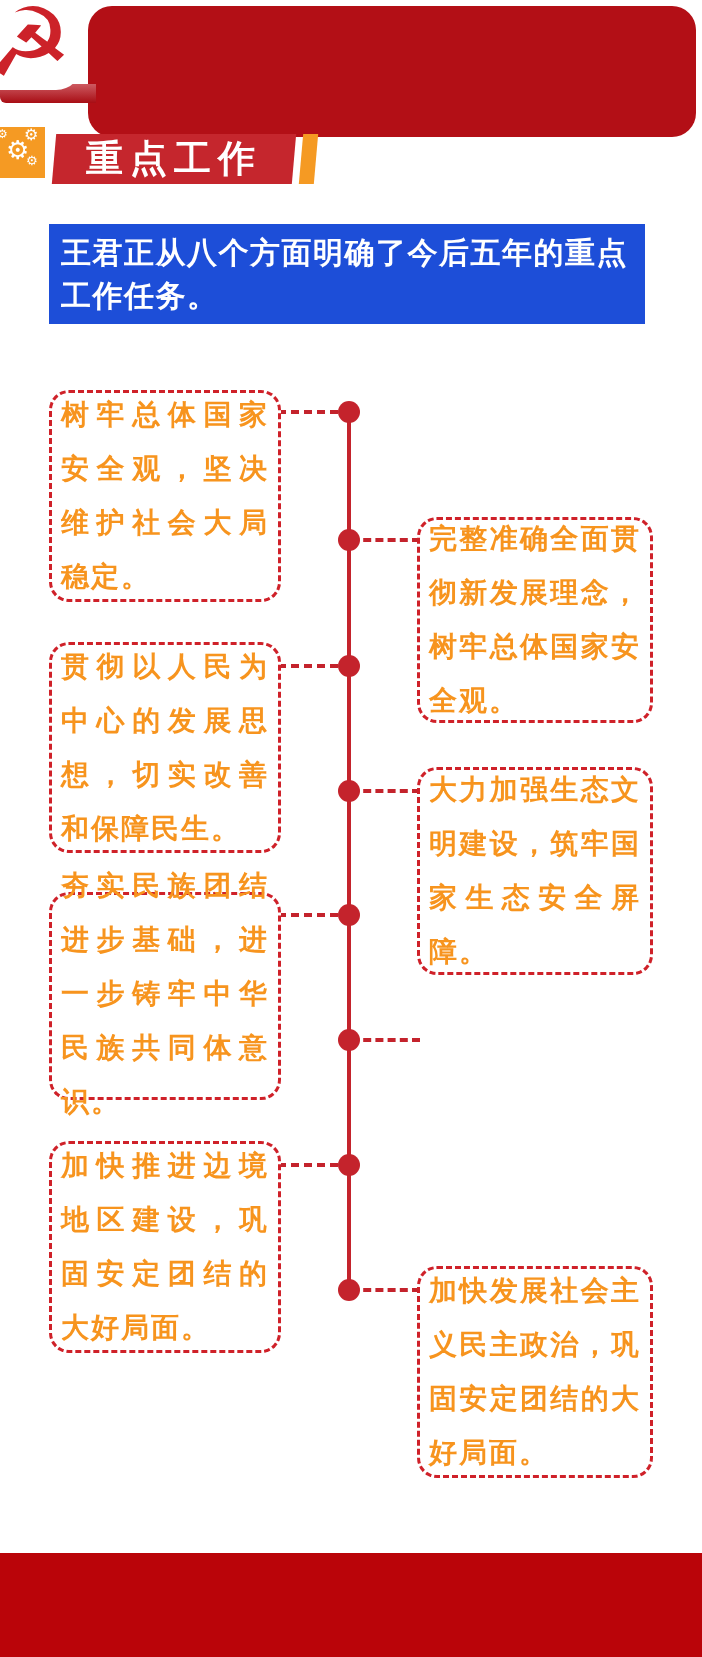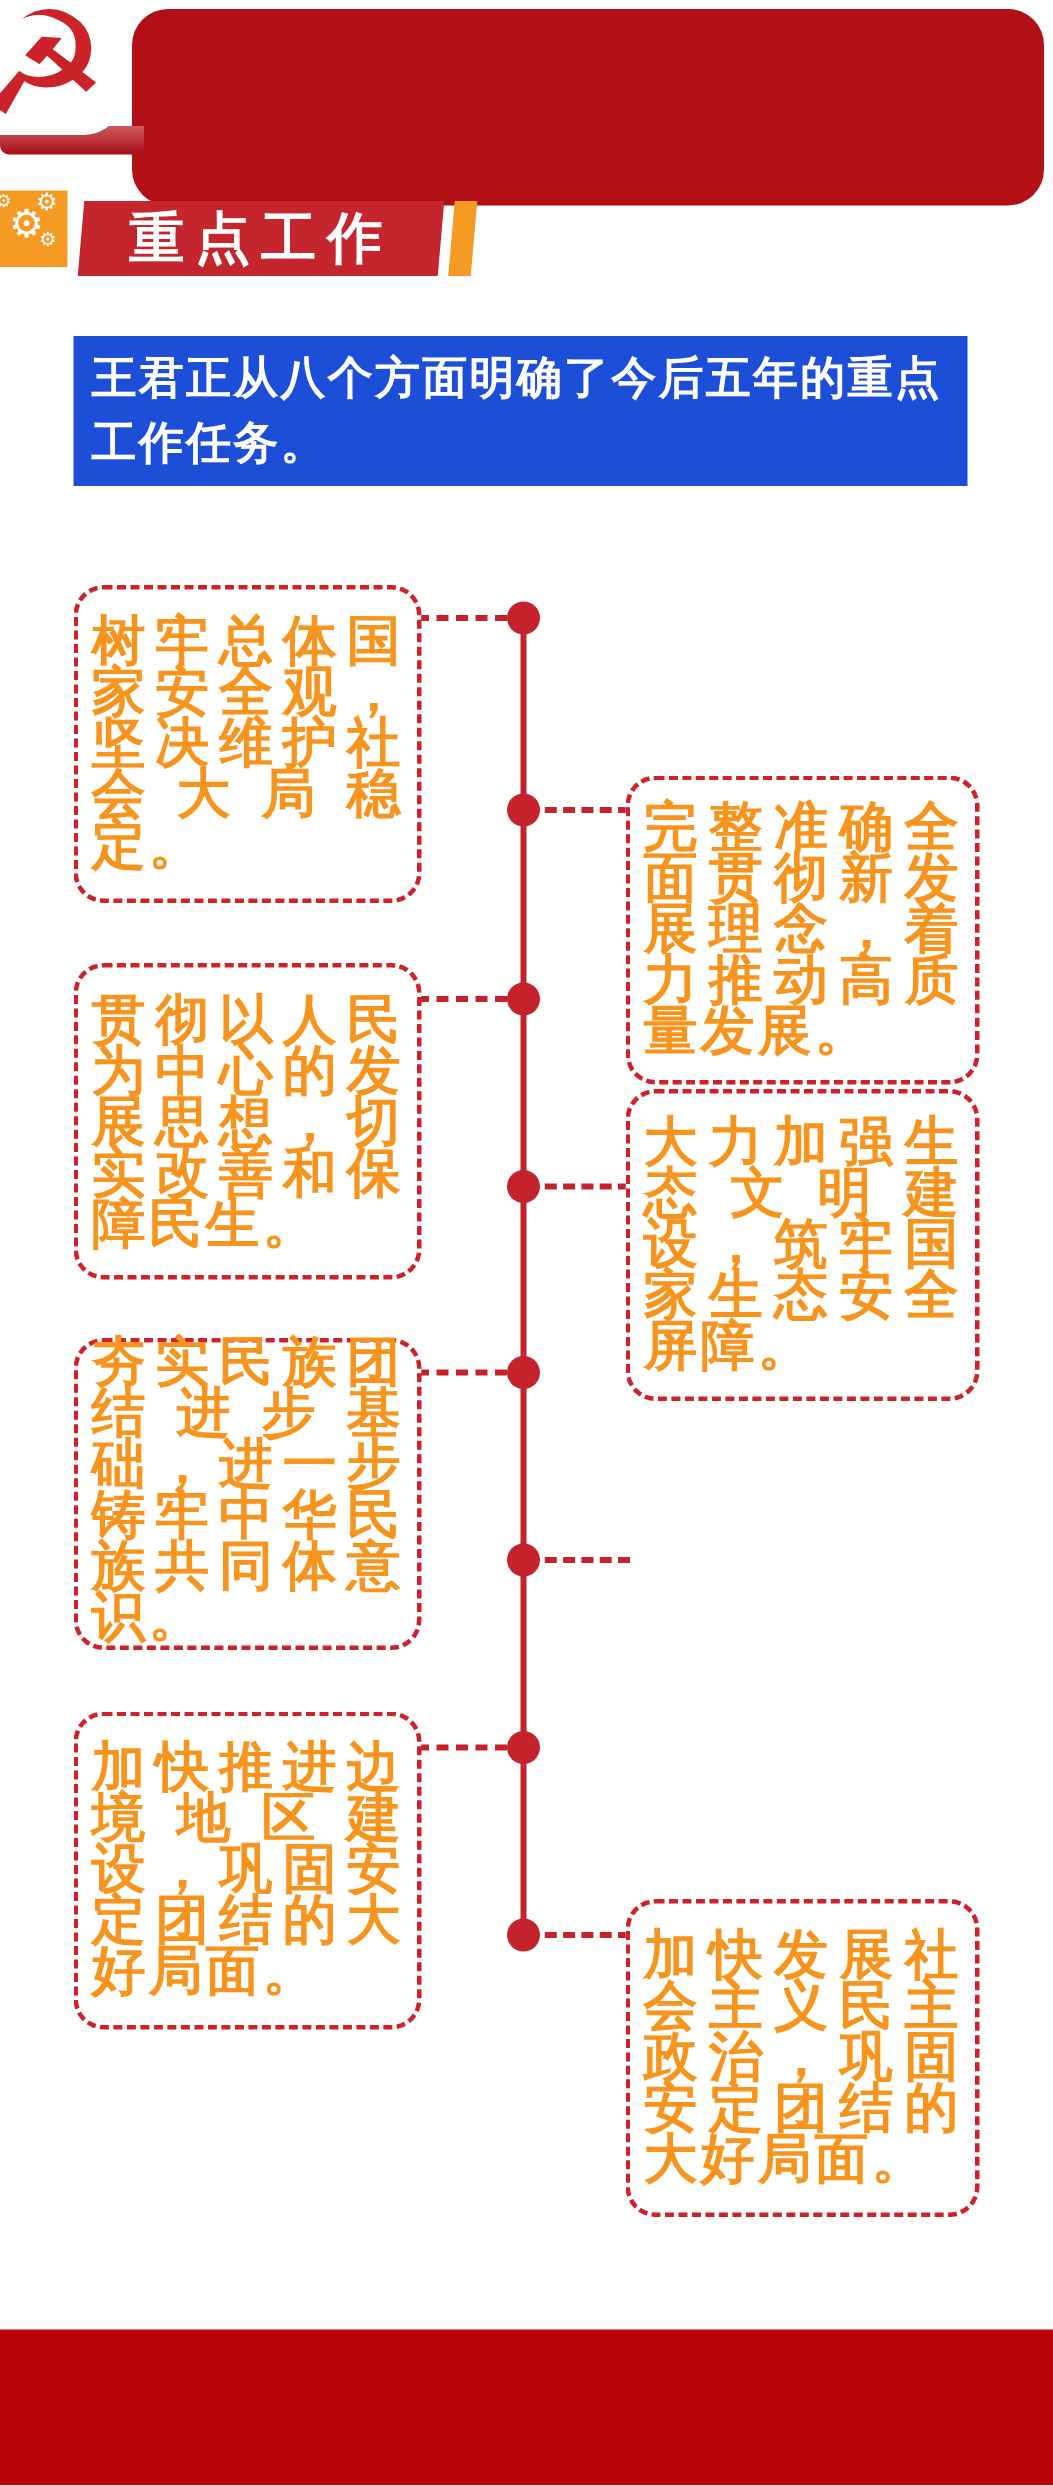--- a/index.html
+++ b/index.html
@@ -72,31 +72,31 @@
   .tl-conn{
     position:absolute;height:0;border-top:4px dashed #c4232c;z-index:2;
   }
   .conn-left{left:278px;width:73px;}
   .conn-right{left:351px;width:69px;}
   .conn-1{top:410px;} .conn-2{top:538px;} .conn-3{top:664px;} .conn-4{top:789px;}
   .conn-5{top:913px;} .conn-6{top:1038px;} .conn-7{top:1163px;} .conn-8{top:1288px;}
   .tl-box{
     position:absolute;box-sizing:border-box;z-index:2;background:#ffffff;
     border:3px dashed #cf2129;border-radius:20px;
-    color:#f7941e;font-size:36px;line-height:34px;letter-spacing:2px;
+    color:#f7941e;font-size:28px;line-height:54px;letter-spacing:2px;
     text-align:justify;text-align-last:left;word-break:break-all;
     display:flex;flex-direction:column;justify-content:center;
     padding:6px 9px;
   }
   .box-left{left:49px;width:232px;}
   .box-right{left:417px;width:236px;}
   .box-1{top:390px;height:212px;}
   .box-2{top:517px;height:206px;}
   .box-3{top:642px;height:211px;font-family:Liberation Serif, serif;}
-  .box-4{top:726px;height:208px;}
+  .box-4{top:767px;height:208px;}
   .box-5{top:892px;height:208px;font-family:Liberation Mono, monospace;}
   .box-6{top:1015px;height:212px;}
   .box-7{top:1141px;height:212px;}
   .box-8{top:1266px;height:212px;}
   
   .footer-band{
     position:absolute;left:0;top:1553px;width:702px;height:104px;
     background:#ba0409;
   }
 </style>
@@ -138,21 +138,21 @@
   <div class="tl-dot dot-1"></div>
   <div class="tl-dot dot-2"></div>
   <div class="tl-dot dot-3"></div>
   <div class="tl-dot dot-4"></div>
   <div class="tl-dot dot-5"></div>
   <div class="tl-dot dot-6"></div>
   <div class="tl-dot dot-7"></div>
   <div class="tl-dot dot-8"></div>
 
   <div class="tl-box box-left  box-1">树牢总体国家安全观，坚决维护社会大局稳定。</div>
-  <div class="tl-box box-right box-2">完整准确全面贯彻新发展理念，着力推动高质量发展。</div>
+  <div class="tl-box box-right box-2">完整准确全面贯彻新发展理念，树牢总体国家安全观。</div>
   <div class="tl-box box-left  box-3">贯彻以人民为中心的发展思想，切实改善和保障民生。</div>
   <div class="tl-box box-right box-4">大力加强生态文明建设，筑牢国家生态安全屏障。</div>
   <div class="tl-box box-left  box-5">夯实民族团结进步基础，进一步铸牢中华民族共同体意识。</div>
   <div class="tl-box box-left  box-7">加快推进边境地区建设，巩固安定团结的大好局面。</div>
   <div class="tl-box box-right box-8">加快发展社会主义民主政治，巩固安定团结的大好局面。</div>
 
   <div class="footer-band"></div>
 
 </div>
 

